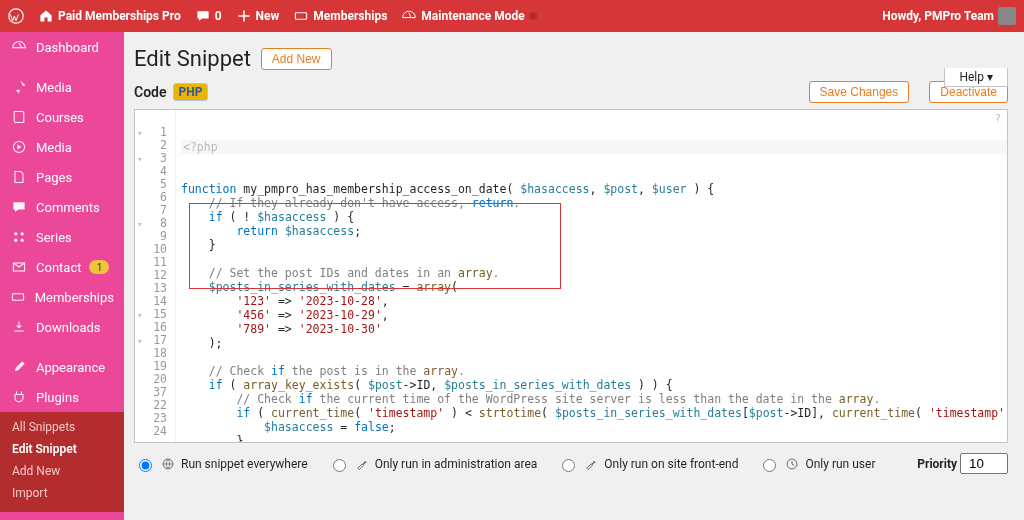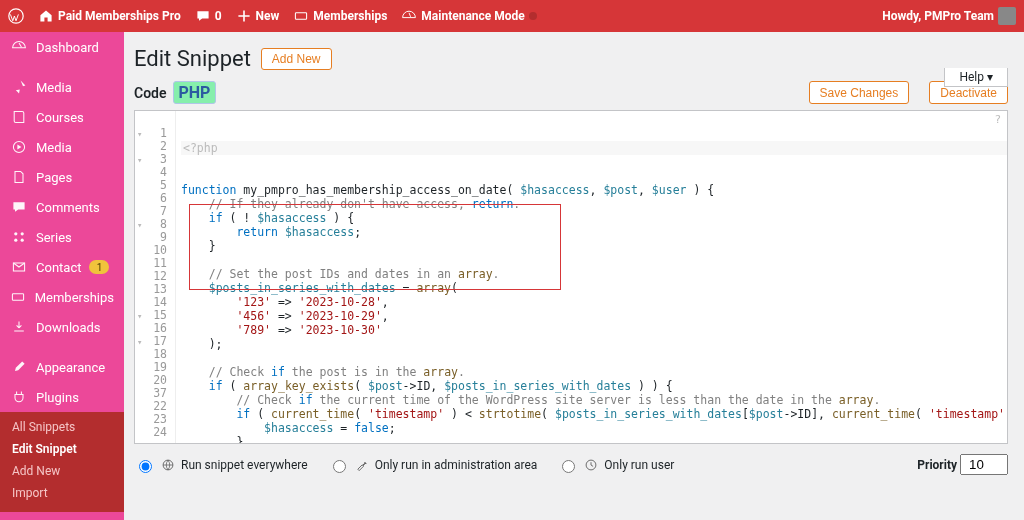--- a/index.html
+++ b/index.html
@@ -23,23 +23,23 @@
   .submenu{list-style:none;margin:0;padding:4px 0 8px;background:#b32d2e;}
   .submenu li{padding:4px 12px 4px 12px;font-size:12px;color:#f5c5c6;cursor:pointer;}
   .submenu li.active{color:#fff;font-weight:600;}
   .badge{background:#f0c33c;color:#4a3b00;border-radius:8px;min-width:14px;height:14px;font-size:10px;display:inline-flex;align-items:center;justify-content:center;padding:0 3px;}
   
   .main{position:absolute;top:32px;left:118px;right:0;bottom:0;overflow:hidden;padding:10px 16px 0 16px;box-sizing:border-box;}
   .help-tab{position:absolute;top:0;right:16px;background:#fff;border:1px solid #c3c4c7;border-top:none;padding:2px 14px;font-size:12px;cursor:pointer;margin-top:36px;}
   h1.page-title{font-size:22px;font-weight:400;margin:4px 0 10px;display:flex;align-items:center;gap:10px;}
   .btn{border:1px solid #e67e22;color:#e67e22;background:#fff;border-radius:3px;padding:3px 10px;font-size:12px;cursor:pointer;}
   .title-input{width:100%;box-sizing:border-box;border:1px solid #c3c4c7;border-left:3px solid #46b450;padding:8px 10px;font-size:16px;font-weight:600;background:#fff;}
-  .section-head{display:flex;justify-content:space-between;margin-top:2px;}
+  .section-head{display:flex;align-items:center;justify-content:space-between;margin-top:2px;}
   .section-head .lbl{font-weight:600;font-size:14px;display:flex;align-items:center;gap:6px;}
-  .php-pill{background:#86efac;color:#2c5aa0;border-radius:3px;font-size:16px;font-weight:700;padding:1px 5px;border:1px solid #b0c6e8;}
+  .php-pill{background:#eab308;color:#2c5aa0;border-radius:3px;font-size:12px;font-weight:700;padding:1px 5px;border:1px solid #b0c6e8;}
   .section-head .actions{display:flex;gap:20px;}
   .codebox{border:1px solid #c3c4c7;background:#fff;margin-top:6px;height:332px;overflow:hidden;font-family:Menlo,Consolas,monospace;font-size:11.5px;position:relative;}
   .gutter{position:absolute;left:0;top:0;bottom:0;width:40px;border-right:1px solid #eee;text-align:right;color:#999;padding-top:16px;}
   .gutter div{height:13px;line-height:13px;padding-right:8px;position:relative;}
   .fold{position:absolute;left:2px;top:1px;color:#bbb;font-size:9px;}
   .codearea{position:absolute;left:40px;right:0;top:0;bottom:0;padding:2px 0 0 6px;white-space:pre;}
   .hd{background:#f7f7f7;color:#bbb;height:14px;line-height:14px;padding-left:2px;}
   .qmark{position:absolute;right:6px;top:2px;color:#bbb;font-size:11px;}
   .highlight-box{position:absolute;border:1.5px solid #d63638;left:54px;top:93px;width:370px;height:84px;pointer-events:none;}
   pre{margin:0;}
@@ -325,20 +325,27 @@
       <label>
             <input type="radio" name="sc" style="">
             <span class="ric"><svg viewBox="0 0 20 20">
                 <path d="M14 6a3 3 0 01-4 4l-6 6 2 2 6-6a3 3 0 014-4z" fill="none" stroke="#555" stroke-width="1.2"></path>
               </svg></span>
             <span>Only run in administration area</span>
           </label>
       <label>
             <input type="radio" name="sc" style="">
             <span class="ric"><svg viewBox="0 0 20 20">
+                <path d="M14 6a3 3 0 01-4 4l-6 6 2 2 6-6a3 3 0 014-4z" fill="none" stroke="#555" stroke-width="1.2"></path>
+              </svg></span>
+            <span>Only run on site front-end</span>
+          </label>
+      <label>
+            <input type="radio" name="sc" style="">
+            <span class="ric"><svg viewBox="0 0 20 20">
                 <circle cx="10" cy="10" r="7" fill="none" stroke="#555" stroke-width="1.2"></circle>
                 <path d="M10 6v4l3 2" stroke="#555" fill="none" stroke-width="1.2"></path>
               </svg></span>
             <span>Only run user</span>
           </label>
     </div>
     <div class="priority"><b>Priority</b> <input type="number" value="10" style=""></div>
   </div>
 </div>
 

